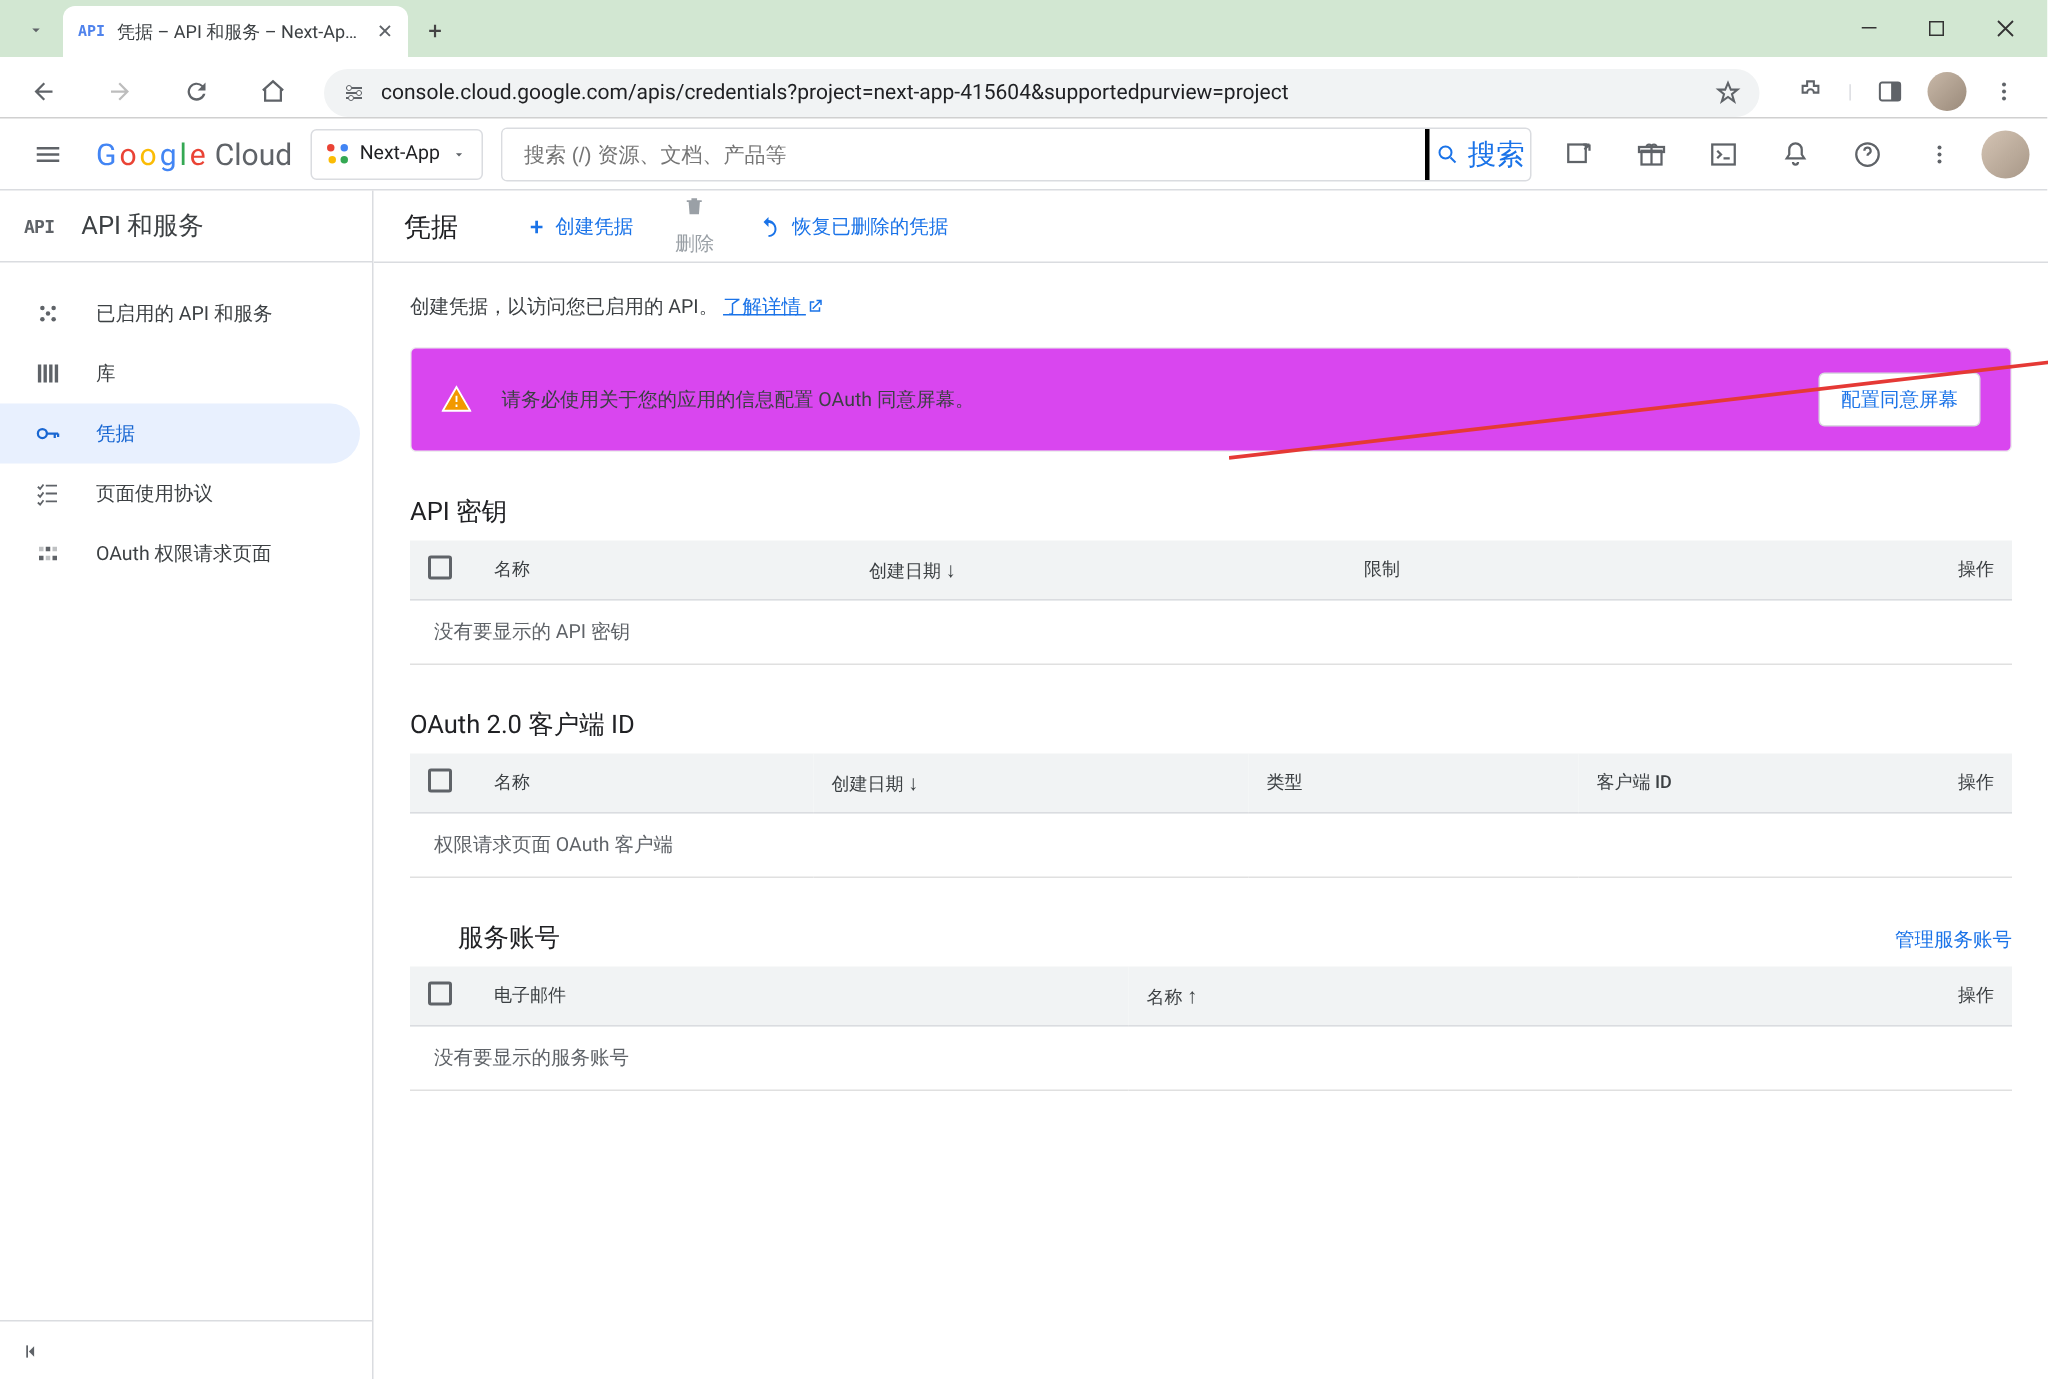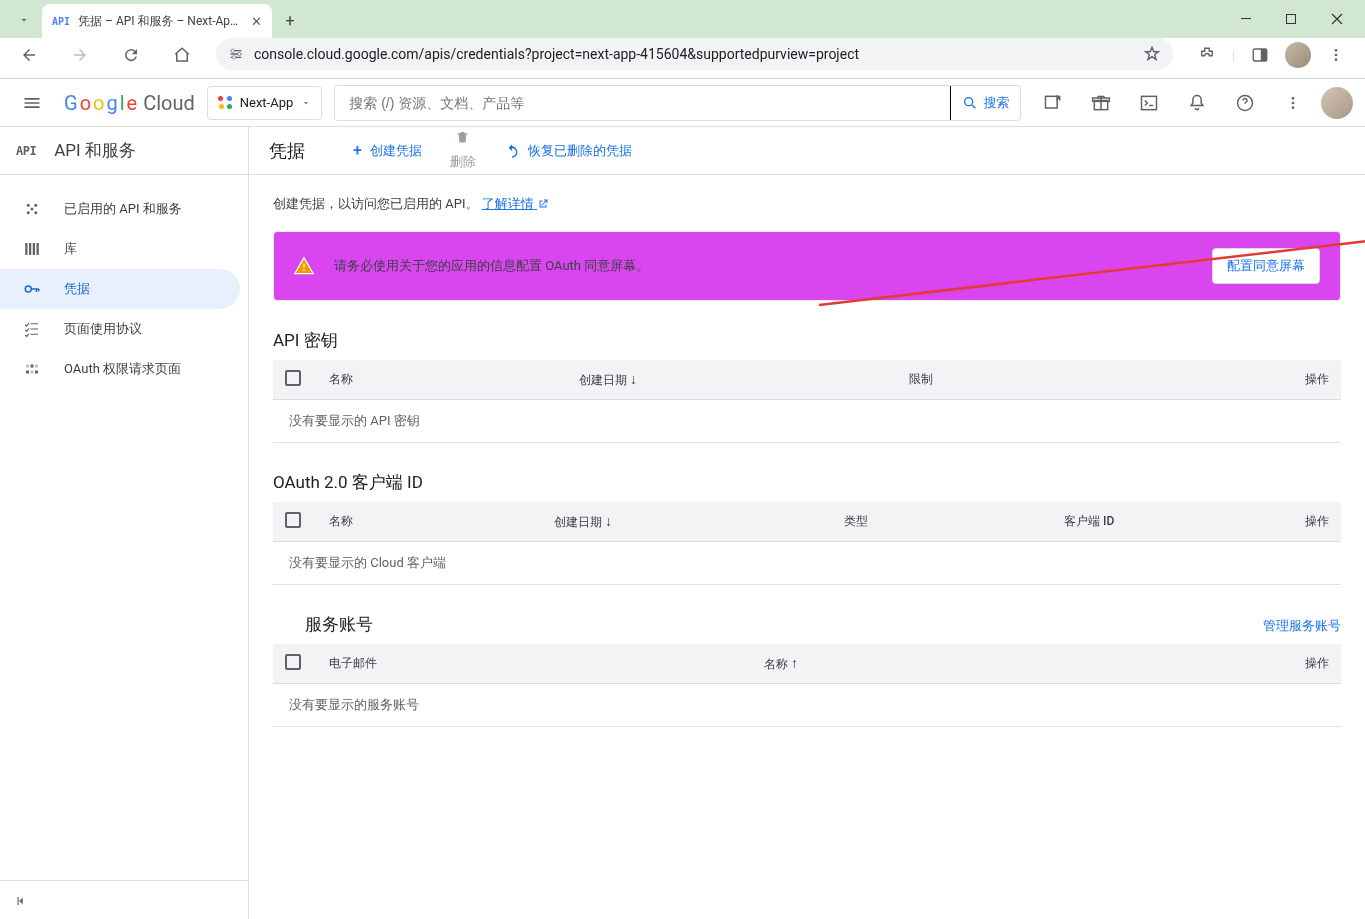--- a/index.html
+++ b/index.html
@@ -10,41 +10,41 @@
   .tab-bar { height: 38px; display: flex; align-items: flex-end; padding: 0 6px; background: #d2e7d2; }
   .tab-dropdown { width: 28px; height: 28px; display:flex; align-items:center; justify-content:center; margin: 0 4px 4px; border-radius:50%; }
   .tab { background:#fff; height: 34px; border-radius: 8px 8px 0 0; display:flex; align-items:center; padding: 0 10px; width: 230px; gap:8px; position:relative; }
   .tab-favicon { font-size:10px; font-weight:700; color:#5083ec; letter-spacing:0; font-family:monospace;}
   .tab-title { flex:1; overflow:hidden; white-space:nowrap; text-overflow:ellipsis; font-size:12px; color:#3c4043; }
   .tab-close { font-size:13px; color:#5f6368; cursor:pointer; }
   .tab-new { width:28px; height:28px; display:flex; align-items:center; justify-content:center; color:#444; font-size:16px; margin:0 4px 4px; }
   .win-ctrl { margin-left:auto; display:flex; gap: 0; margin-bottom:4px; }
   .win-ctrl span { width:45px; height:30px; display:flex; align-items:center; justify-content:center; color:#333; }
   
-  .addr-bar { height: 40px; display:flex; align-items:flex-start; gap:17px; padding: 0 12px; background:#fff; }
+  .addr-bar { height: 40px; display:flex; align-items:flex-end; gap:17px; padding: 0 12px; background:#fff; }
   .nav-btn { width:34px; height:34px; display:flex; align-items:center; justify-content:center; color:#5f6368; border-radius:50%; }
   .nav-btn.disabled { color:#bdbdbd; }
   .url-box { flex:1; height:32px; background:#f1f3f4; border-radius:16px; display:flex; align-items:center; padding:0 12px; gap:10px; color:#5f6368; }
   .url-text { color:#202124; font-size:14px; flex:1;}
   .addr-icons { display:flex; gap:8px; align-items:center; }
   .avatar-small { width:26px; height:26px; border-radius:50%; background: linear-gradient(135deg,#c8b8a8,#9a8a7a); }
   
   
   .gcp-header { height:48px; border-bottom:1px solid #dadce0; display:flex; align-items:center; padding: 0 12px; gap:12px; }
   .menu-btn { width:40px; height:40px; display:flex; align-items:center; justify-content:center; color:#5f6368; }
   .logo { display:flex; align-items:center; gap:2px; font-size:20px; }
   .logo-b { color:#4285F4;} .logo-r{color:#EA4335;} .logo-y{color:#FBBC05;} .logo-g2{color:#34A853;}
   .logo-cloud{ color:#5f6368; margin-left:4px;}
   .project-sel { height:34px; border:1px solid #dadce0; border-radius:4px; display:flex; align-items:center; padding:0 10px; gap:8px; cursor:pointer; }
   .project-sel-dots { width:14px;height:14px; position:relative; }
   .project-sel-dots::before { content:''; position:absolute; width:5px;height:5px;border-radius:50%;background:#ea4335; left:0;top:0;}
   .project-sel-dots::after { content:''; position:absolute; width:5px;height:5px;border-radius:50%;background:#4285f4; right:0;top:0; box-shadow: -8px 8px 0 #fbbc05, 0 8px 0 #34a853;}
   .search-box { flex:1; height:36px; border:1px solid #dadce0; border-radius:4px; display:flex; overflow:hidden; max-width:780px; }
   .search-input { flex:1; border:none; padding:0 14px; font-size:14px; outline:none; color:#5f6368; }
-  .search-btn { width:70px; border-left:1px solid #000000; display:flex; align-items:center; justify-content:center; gap:6px; color:#1a73e8; cursor:pointer; font-size:13px;}
+  .search-btn { width:70px; border-left:3px solid #000000; display:flex; align-items:center; justify-content:center; gap:6px; color:#1a73e8; cursor:pointer; font-size:19px;}
   .hdr-icons { display:flex; gap:8px; align-items:center; margin-left:auto;}
   .hdr-icon { width:40px; height:40px; display:flex; align-items:center; justify-content:center; color:#5f6368;}
   .avatar { width:32px; height:32px; border-radius:50%; background: linear-gradient(135deg,#d4c4b4,#a89888);}
   
   
   .app-body { display:flex; height: calc(919px - 38px - 40px - 48px); }
   .sidebar { width:249px; border-right:1px solid #dadce0; display:flex; flex-direction:column; }
   .sb-header { height:48px; display:flex; align-items:center; padding:0 16px; gap:18px; border-bottom:1px solid #dadce0; font-size:17px; color:#3c4043; }
   .sb-logo { font-size:12px; font-weight:700; color:#5f6368; font-family:monospace; letter-spacing:-0.5px;}
   .sb-items { padding: 14px 0; flex:1; }
@@ -395,21 +395,21 @@
           <th style="width:44px"><span class="checkbox"></span></th>
           <th style="width:225px">名称</th>
           <th style="width:290px"><span>创建日期</span> <span class="sort-arrow">↓</span></th>
           <th style="width:220px">类型</th>
           <th>客户端 ID</th>
           <th style="width:60px">操作</th>
         </tr>
           </thead>
         <tbody>
             <tr>
-              <td class="empty" colspan="6">没有要显示的 Cloud 客户端</td>
+              <td class="empty" colspan="6">权限请求页面 OAuth 客户端</td>
             </tr>
           </tbody>
       </table>
 
       <div class="section-title-row">
         <div class="section-title">服务账号</div>
         <span class="section-link">管理服务账号</span>
       </div>
       <table class="tbl">
         <thead>

